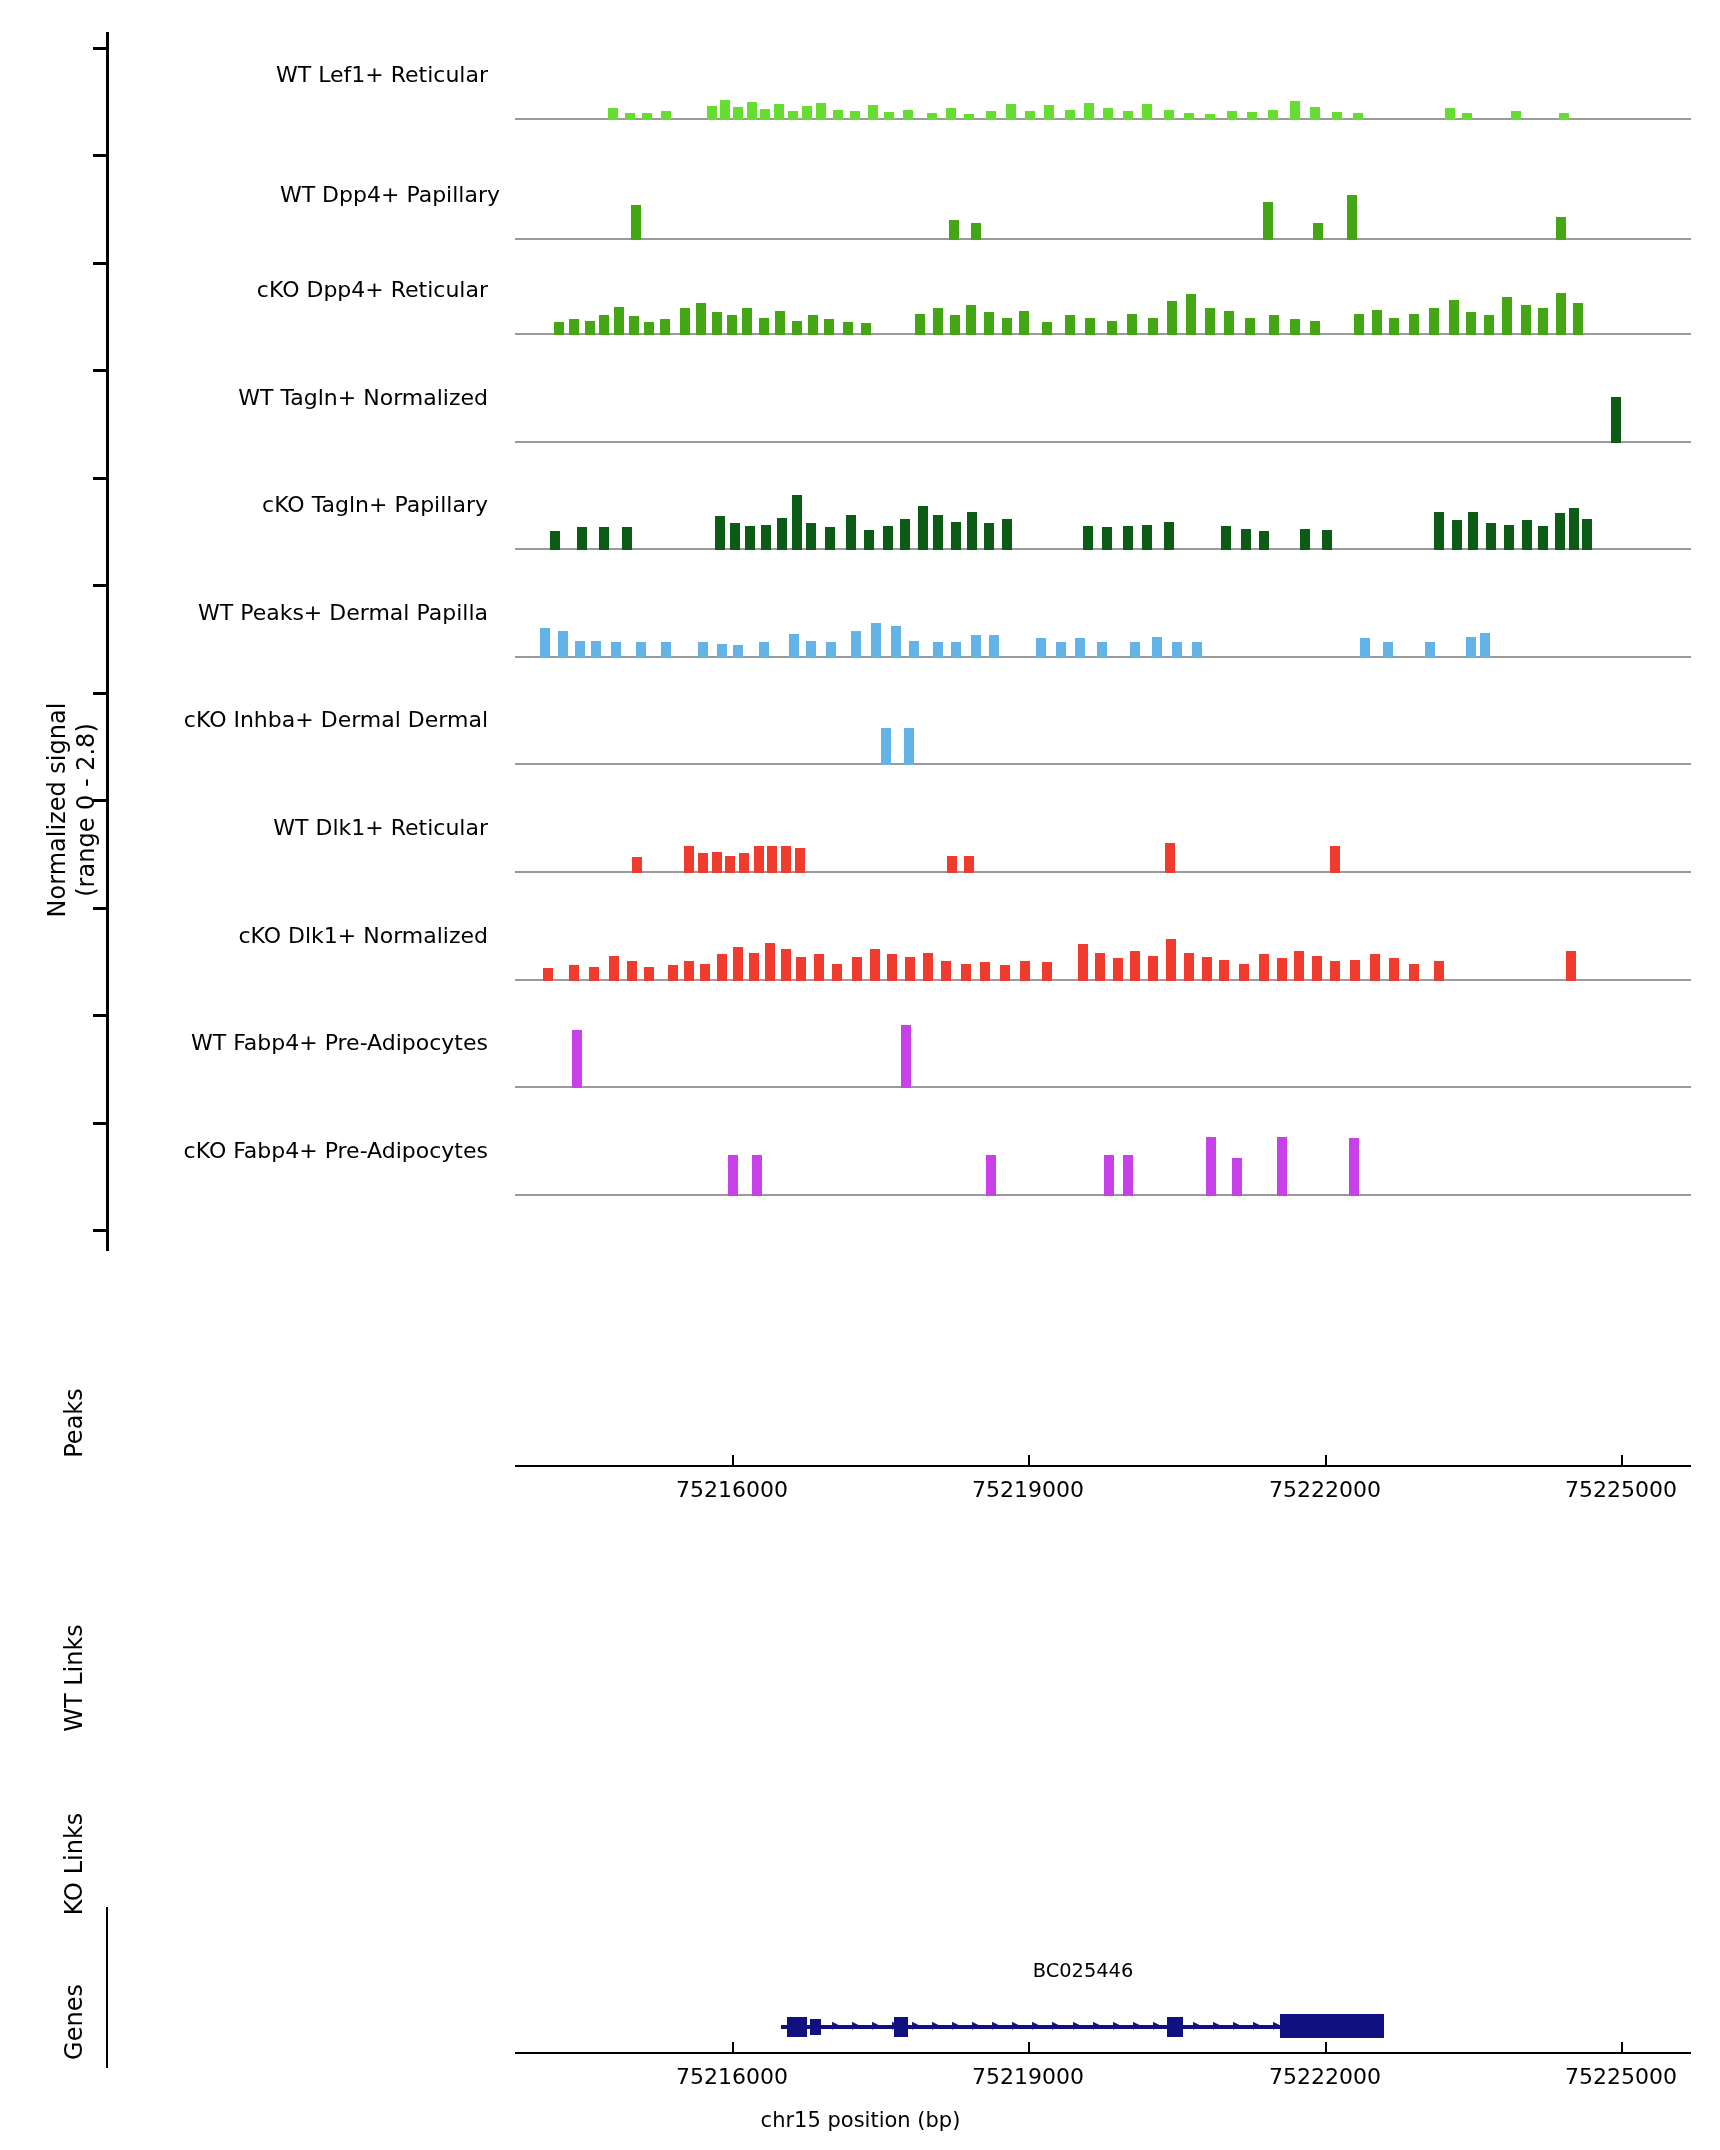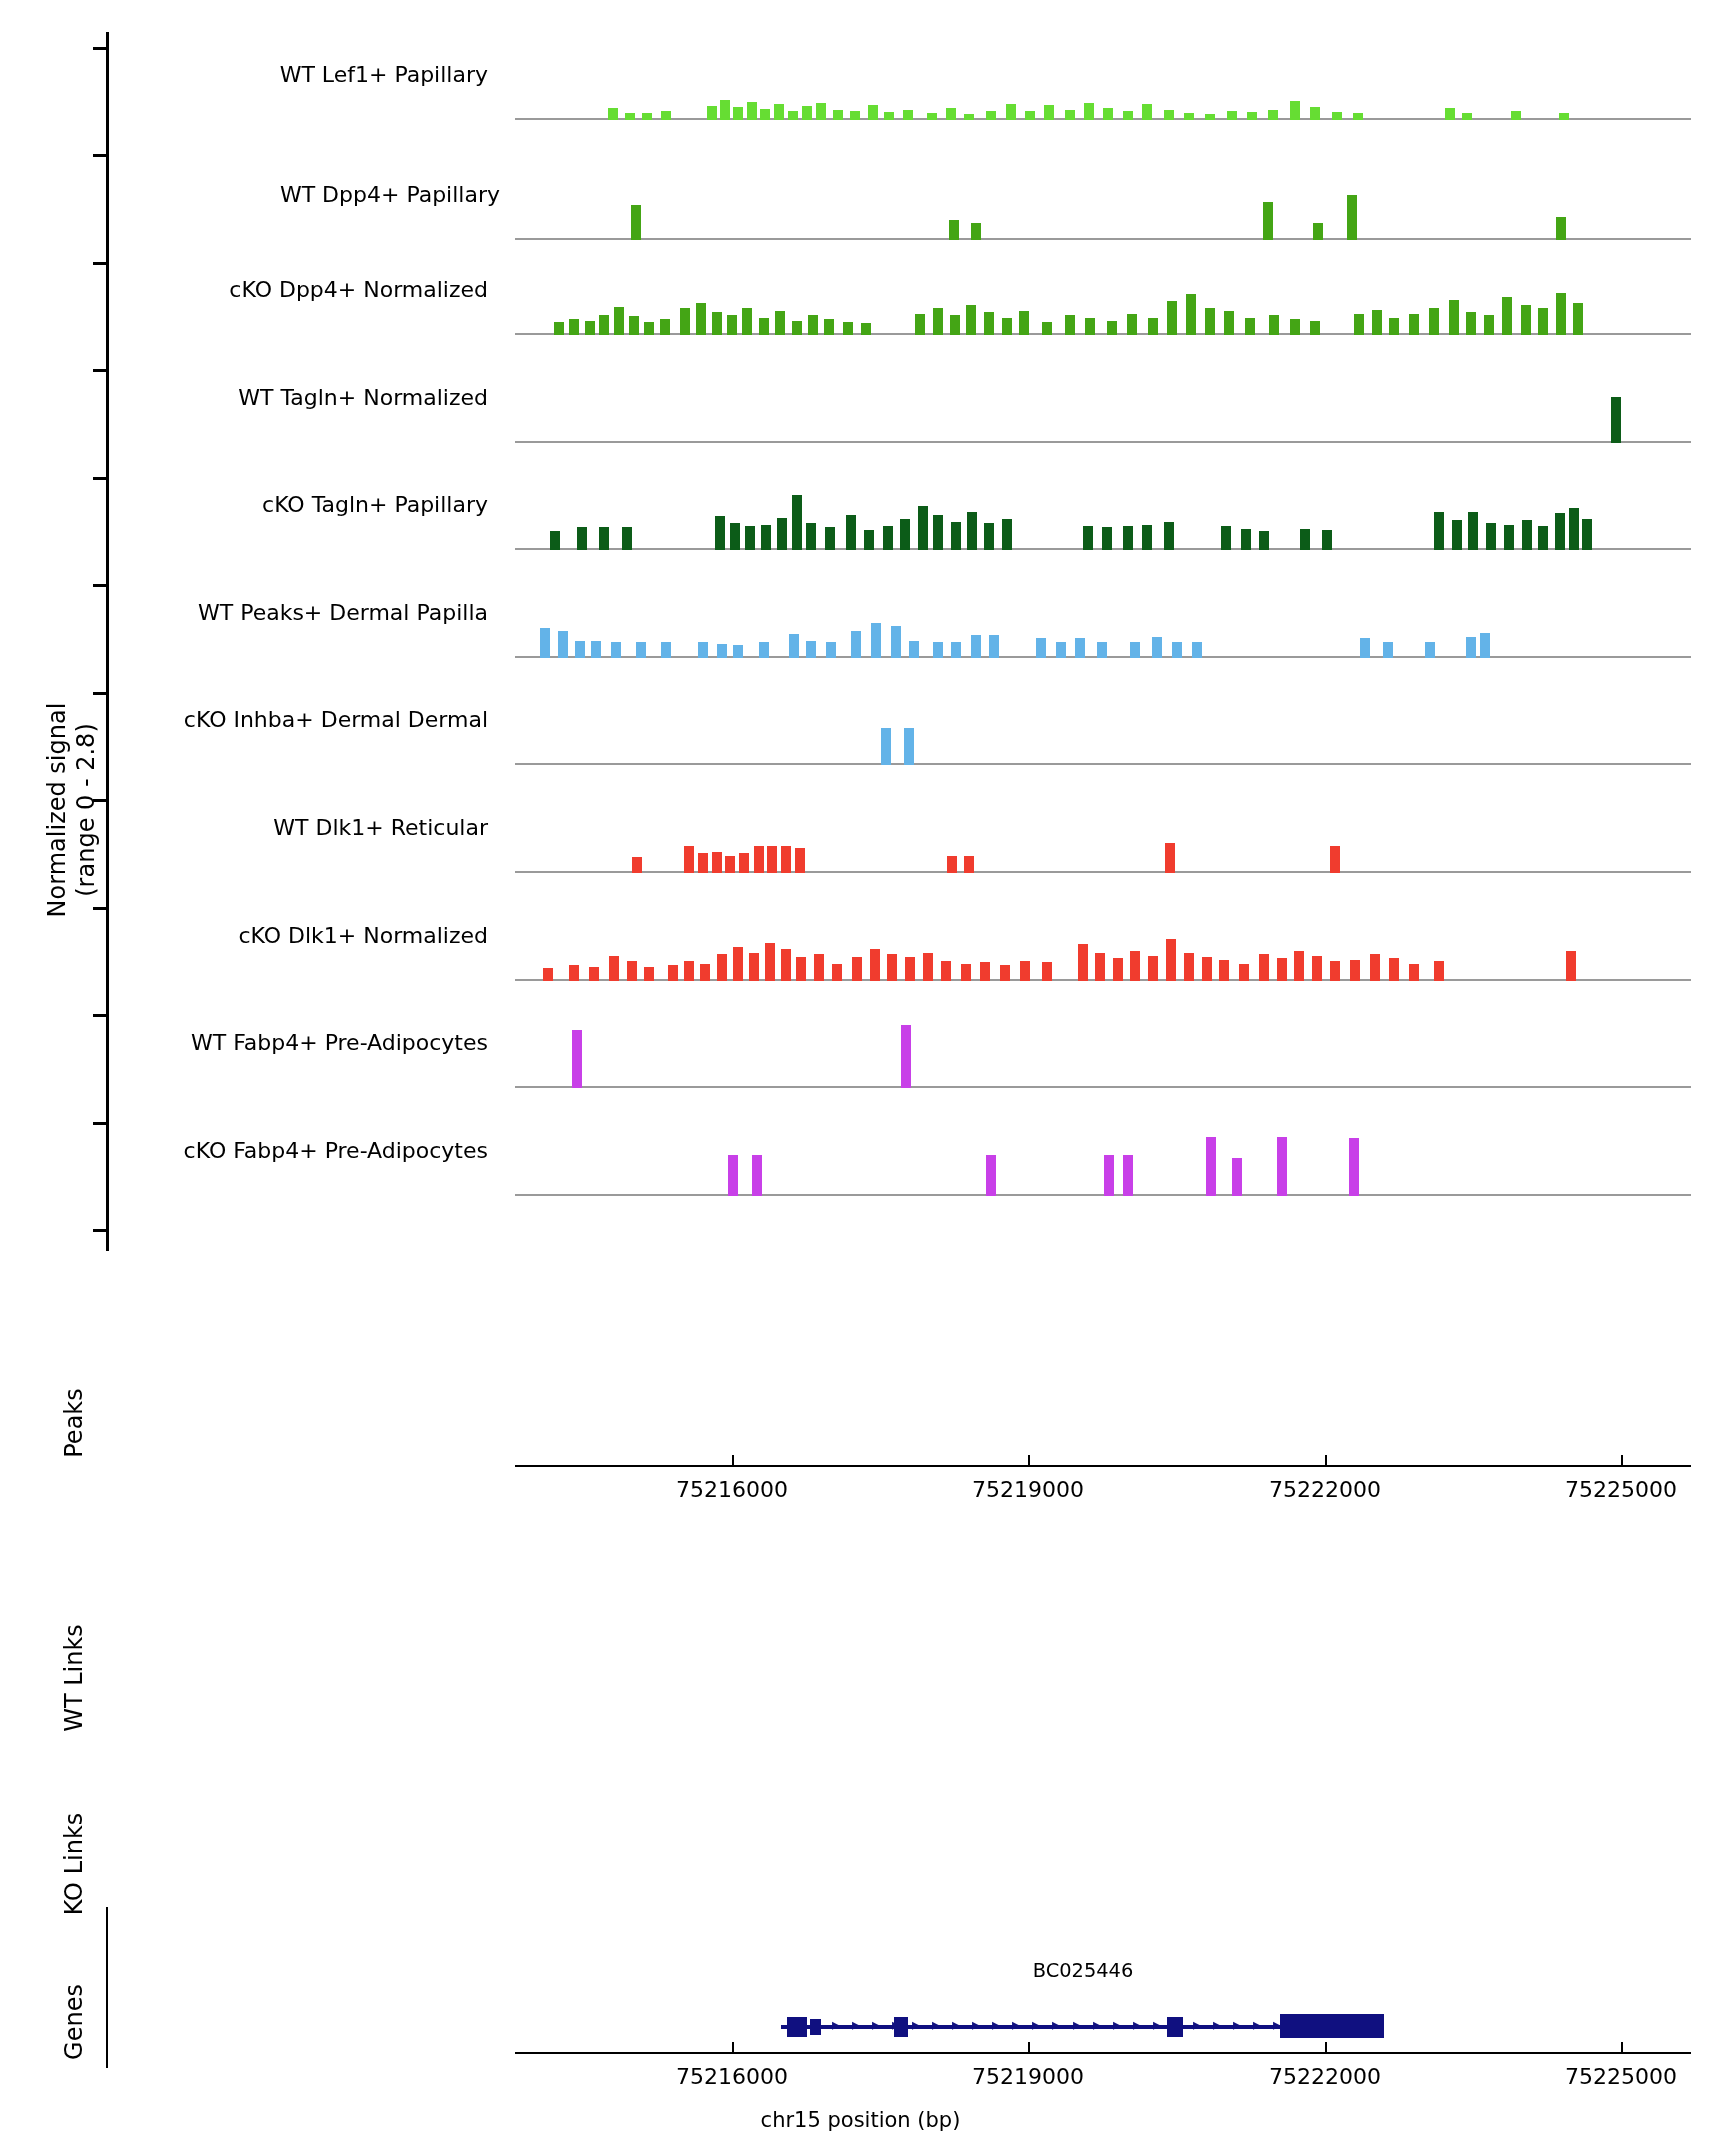--- a/index.html
+++ b/index.html
@@ -137,21 +137,21 @@
 
 <div id="root">
 
   <div class="ylabel" id="ylabel-el" style="left: 43px; top: 810px; width: 645px; transform: rotate(-90deg) translate(-50%, 0px); line-height: 1.22;">Normalized signal
 (range 0 - 2.8)</div>
 
   <div class="axis-line" id="left-axis" style="left: 106px; top: 32px; width: 2.9px; height: 1219px;"></div>
 
   <div id="tracks">
       <div class="track" style="top: 32px; height: 108px;">
-        <div class="track-label" style="top: 30px; right: 1233px;">WT Lef1+ Papillary</div>
+        <div class="track-label" style="top: 30px; right: 1233px;">WT Lef1+ Reticular</div>
         <div class="track-plot" style="left: 515px; top: 8.6px; width: 1176px; height: 79px;">
           <div class="baseline"></div>
           <div class="bar" style="left: 93px; width: 10px; height: 12px; background: rgb(102, 221, 51);"></div>
           <div class="bar" style="left: 110px; width: 10px; height: 6.2px; background: rgb(102, 221, 51);"></div>
           <div class="bar" style="left: 127px; width: 10px; height: 7px; background: rgb(102, 221, 51);"></div>
           <div class="bar" style="left: 146px; width: 10px; height: 8.4px; background: rgb(102, 221, 51);"></div>
           <div class="bar" style="left: 192px; width: 10px; height: 13.5px; background: rgb(102, 221, 51);"></div>
           <div class="bar" style="left: 205px; width: 10px; height: 20px; background: rgb(102, 221, 51);"></div>
           <div class="bar" style="left: 218px; width: 10px; height: 12.7px; background: rgb(102, 221, 51);"></div>
           <div class="bar" style="left: 232px; width: 10px; height: 17.5px; background: rgb(102, 221, 51);"></div>
@@ -200,21 +200,21 @@
           <div class="bar" style="left: 116px; width: 10px; height: 35px; background: rgb(68, 165, 21);"></div>
           <div class="bar" style="left: 434px; width: 10px; height: 20px; background: rgb(68, 165, 21);"></div>
           <div class="bar" style="left: 456px; width: 10px; height: 17px; background: rgb(68, 165, 21);"></div>
           <div class="bar" style="left: 748px; width: 10px; height: 38px; background: rgb(68, 165, 21);"></div>
           <div class="bar" style="left: 798px; width: 10px; height: 17px; background: rgb(68, 165, 21);"></div>
           <div class="bar" style="left: 832px; width: 10px; height: 45px; background: rgb(68, 165, 21);"></div>
           <div class="bar" style="left: 1041px; width: 10px; height: 22.5px; background: rgb(68, 165, 21);"></div>
         </div>
       </div>
       <div class="track" style="top: 247px; height: 108px;">
-        <div class="track-label" style="top: 30px; right: 1233px;">cKO Dpp4+ Normalized</div>
+        <div class="track-label" style="top: 30px; right: 1233px;">cKO Dpp4+ Reticular</div>
         <div class="track-plot" style="left: 515px; top: 8.6px; width: 1176px; height: 79px;">
           <div class="baseline"></div>
           <div class="bar" style="left: 39px; width: 10px; height: 12.7px; background: rgb(68, 165, 21);"></div>
           <div class="bar" style="left: 54px; width: 10px; height: 15.5px; background: rgb(68, 165, 21);"></div>
           <div class="bar" style="left: 70px; width: 10px; height: 14px; background: rgb(68, 165, 21);"></div>
           <div class="bar" style="left: 84px; width: 10px; height: 20px; background: rgb(68, 165, 21);"></div>
           <div class="bar" style="left: 99px; width: 10px; height: 28px; background: rgb(68, 165, 21);"></div>
           <div class="bar" style="left: 114px; width: 10px; height: 18.3px; background: rgb(68, 165, 21);"></div>
           <div class="bar" style="left: 129px; width: 10px; height: 12.7px; background: rgb(68, 165, 21);"></div>
           <div class="bar" style="left: 145px; width: 10px; height: 15.5px; background: rgb(68, 165, 21);"></div>

